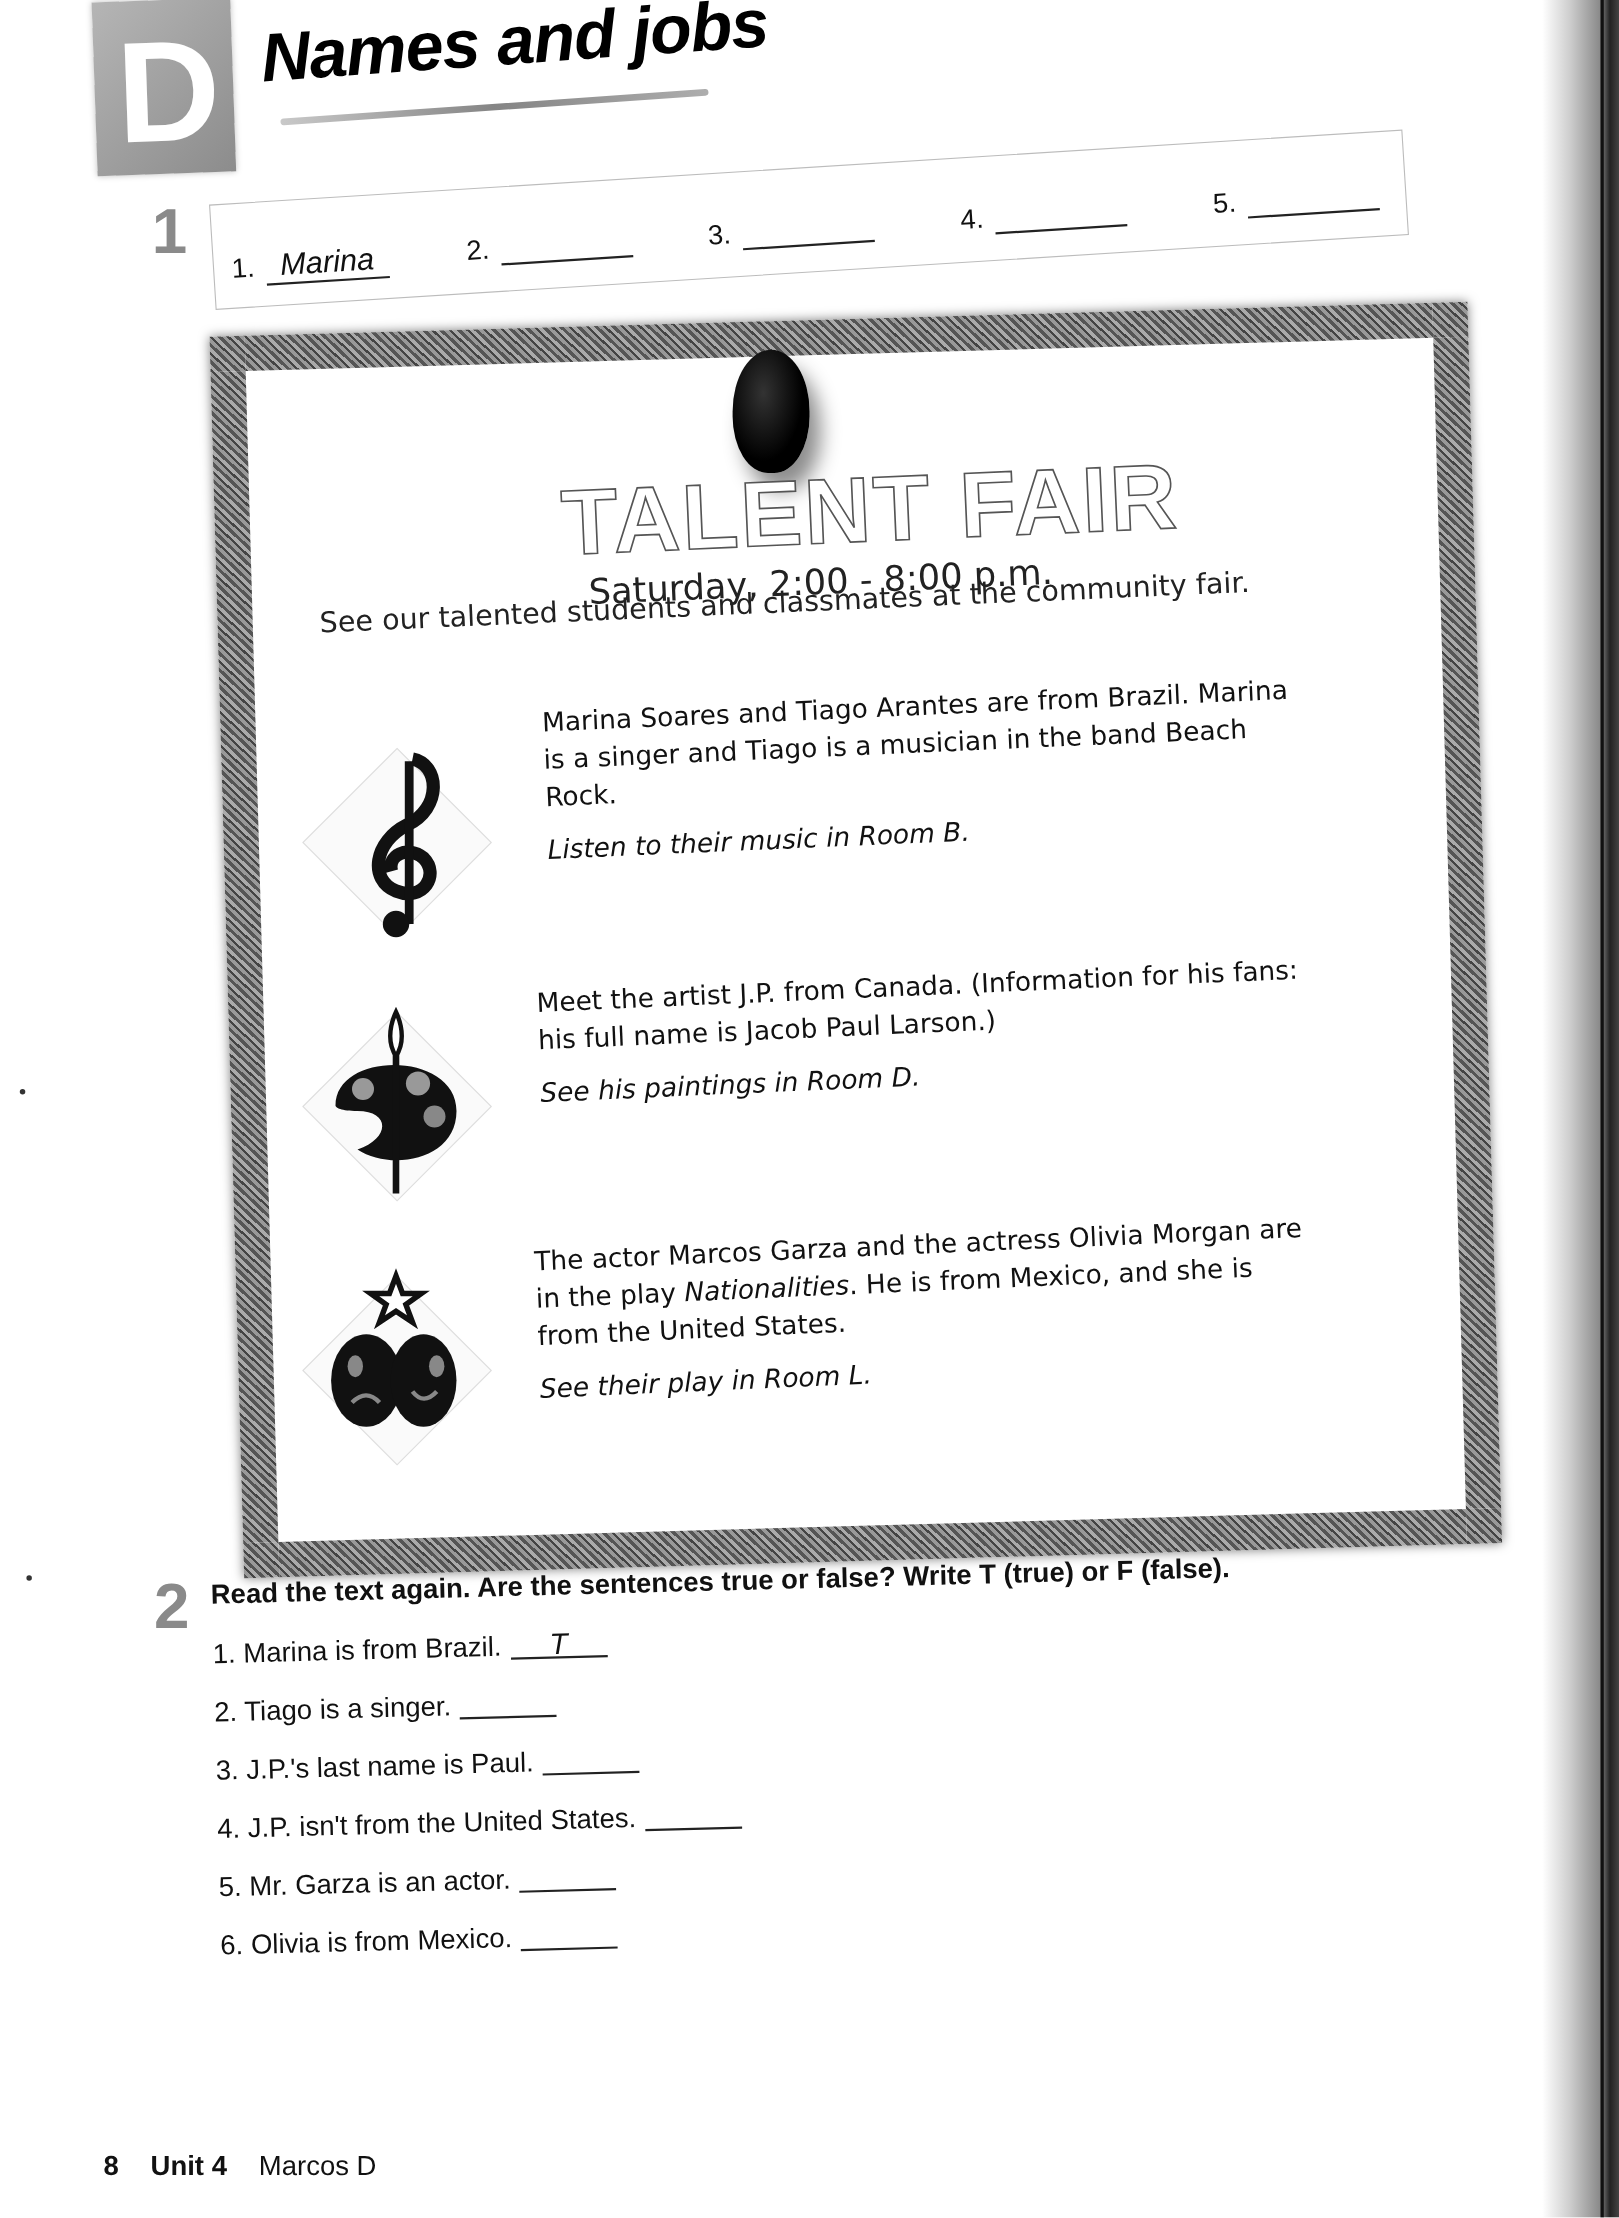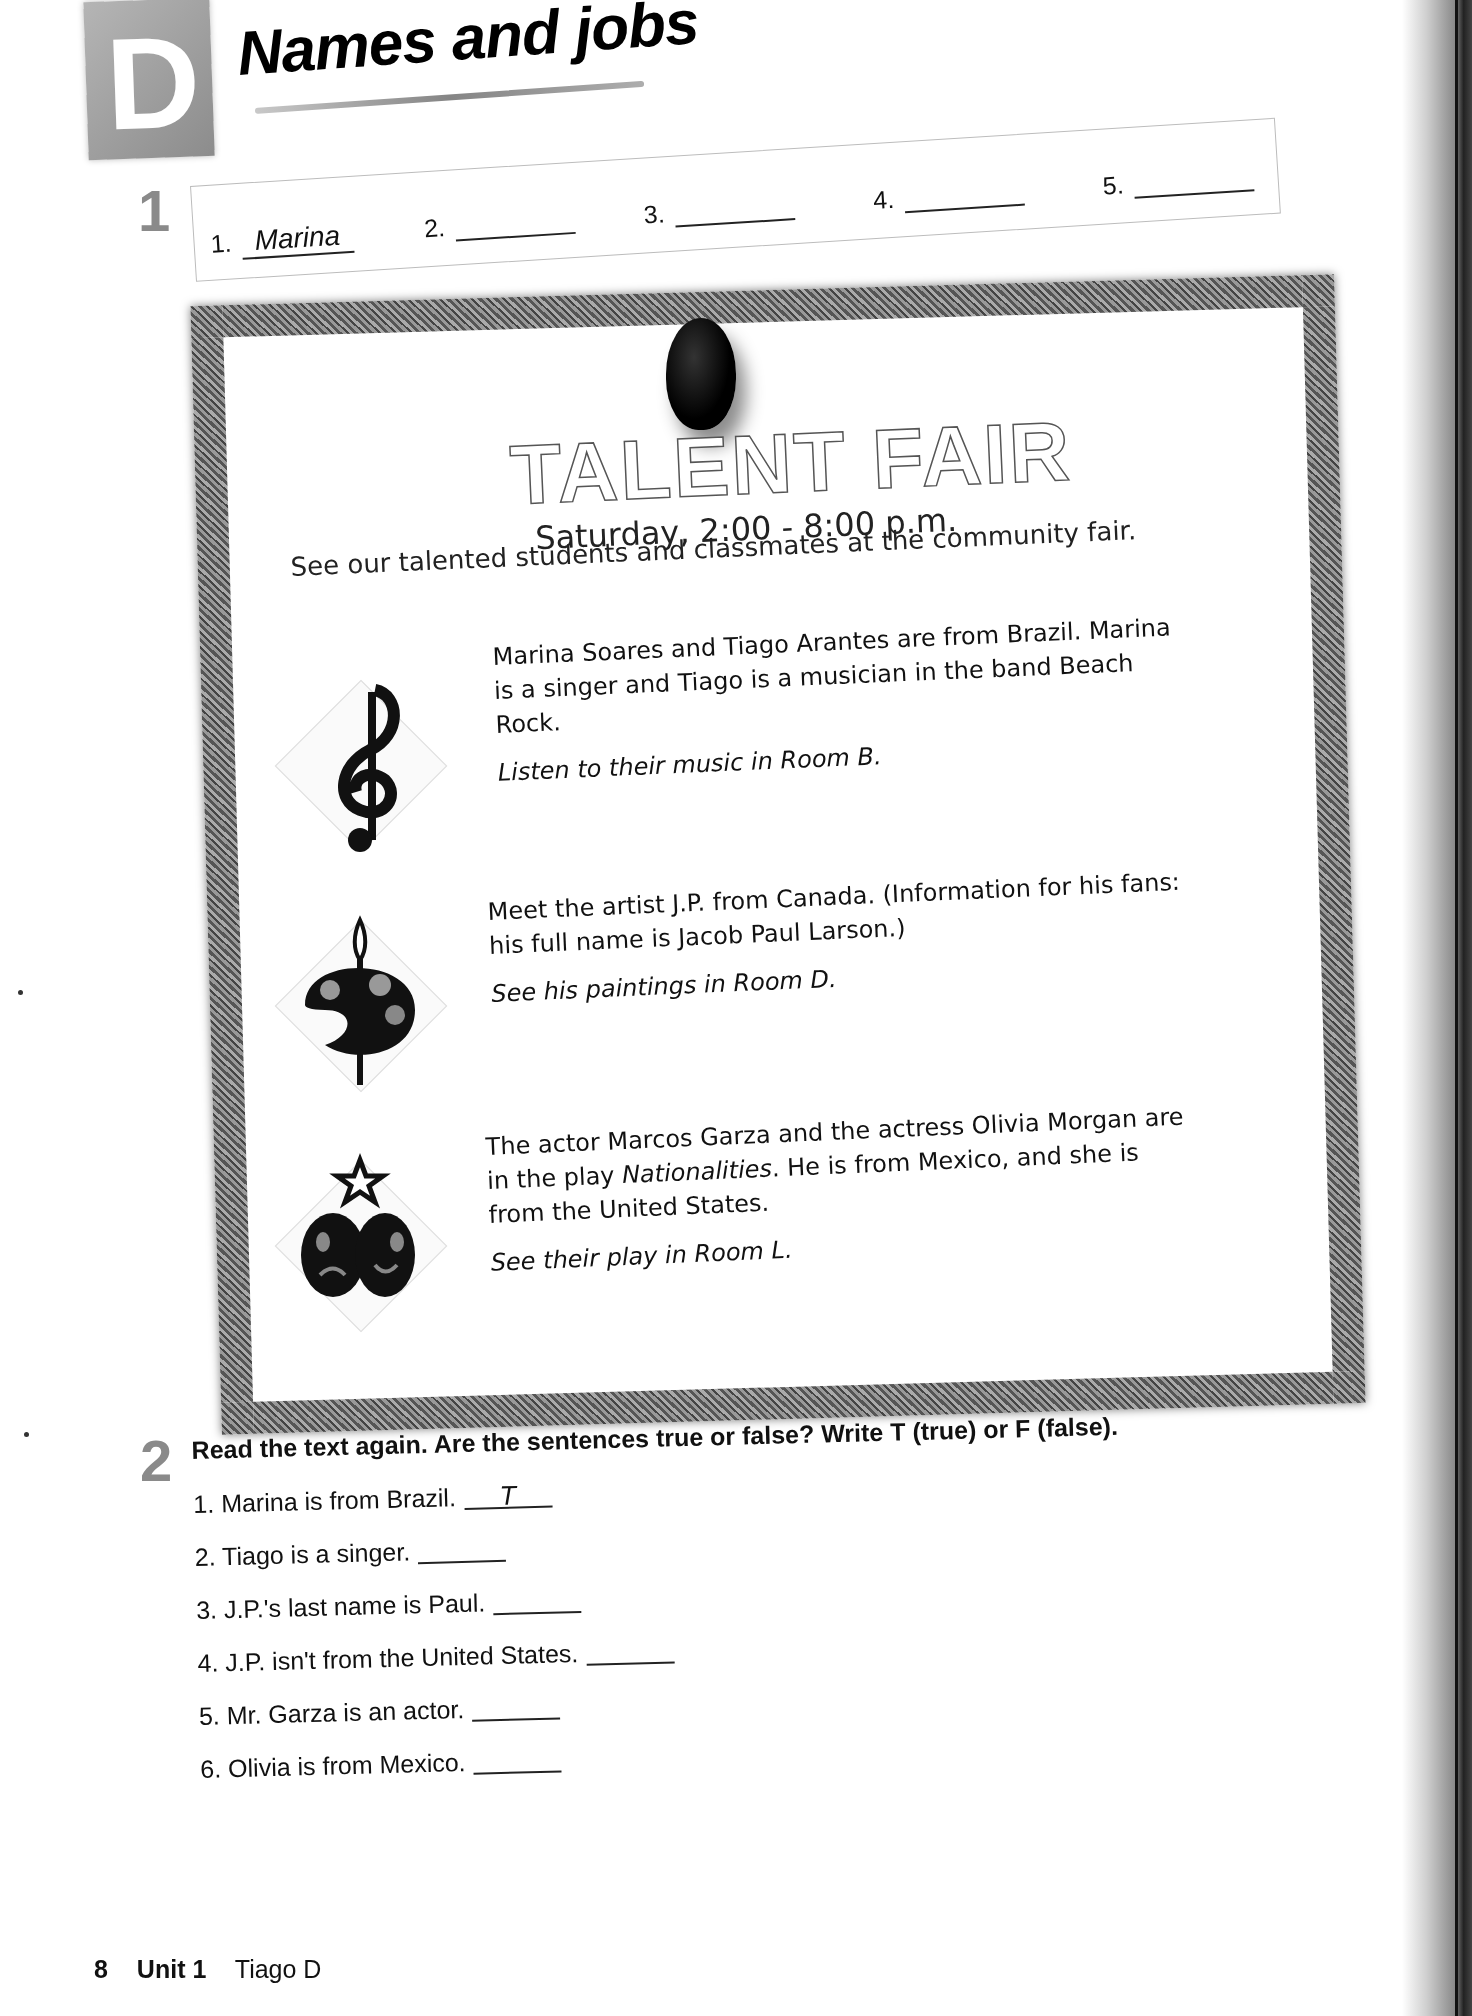--- a/index.html
+++ b/index.html
@@ -179,15 +179,15 @@
   <div class="tf-item"><span>1.</span> <span>Marina is from Brazil.</span><span class="blank">T</span></div>
   <div class="tf-item"><span>2.</span> <span>Tiago is a singer.</span><span class="blank">&nbsp;</span></div>
   <div class="tf-item"><span>3.</span> <span>J.P.'s last name is Paul.</span><span class="blank">&nbsp;</span></div>
   <div class="tf-item"><span>4.</span> <span>J.P. isn't from the United States.</span><span class="blank">&nbsp;</span></div>
   <div class="tf-item"><span>5.</span> <span>Mr. Garza is an actor.</span><span class="blank">&nbsp;</span></div>
   <div class="tf-item"><span>6.</span> <span>Olivia is from Mexico.</span><span class="blank">&nbsp;</span></div>
 </div>
 
 <div class="footer">
   <span class="pg">8</span>
-  <span class="unit">Unit 1</span>
-  <span>Tiago D</span>
+  <span class="unit">Unit 4</span>
+  <span>Marcos D</span>
 </div>
 
 </body></html>

